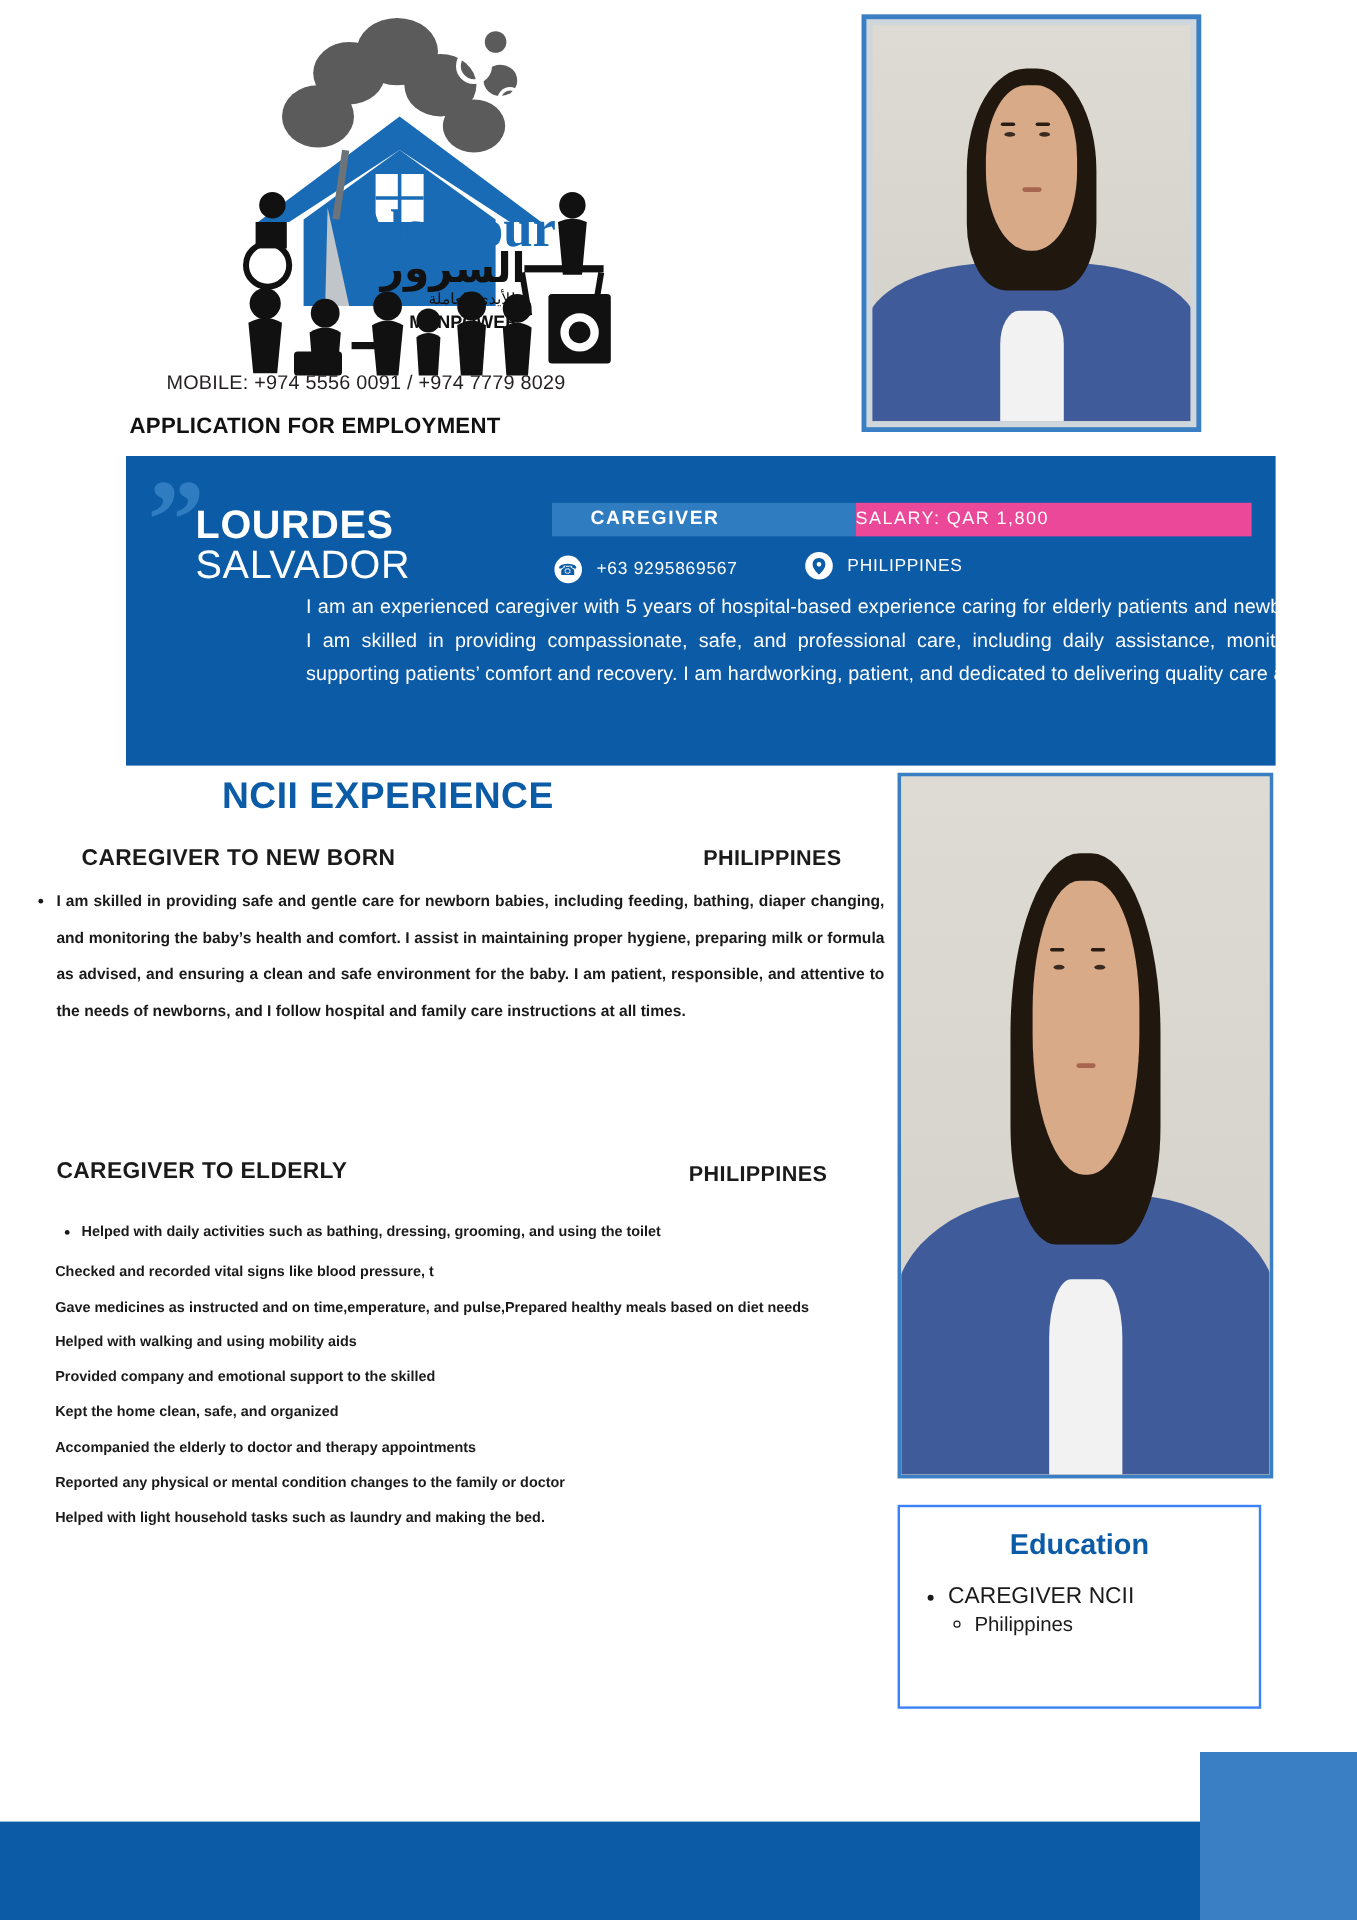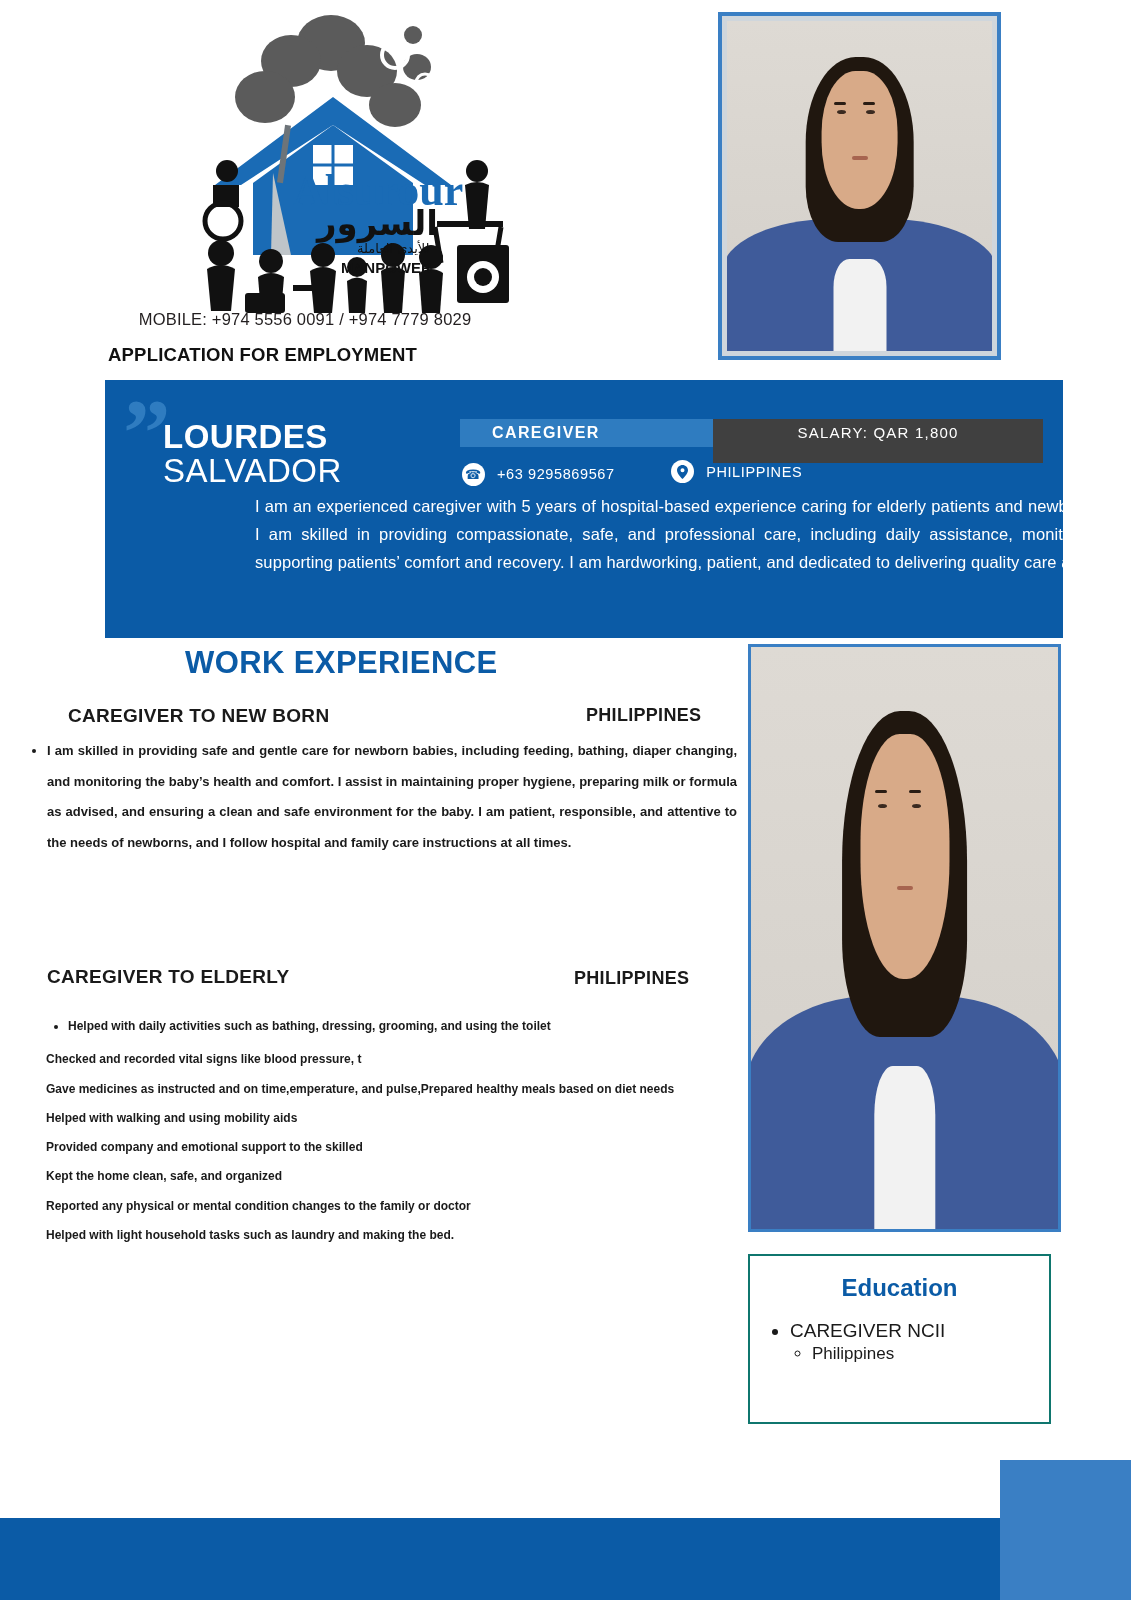--- a/index.html
+++ b/index.html
@@ -101,24 +101,24 @@
   }
   .role-chip {
     position: absolute; left: 355px; top: 39px;
     width: 253px; height: 28px;
     background: #2f7cc0;
     font-size: 16px; font-weight: bold; letter-spacing: 1.4px;
     line-height: 28px; padding-left: 32px;
   }
   .salary-chip {
     position: absolute; left: 608px; top: 39px;
-    width: 330px; height: 44px;
-    background: #404040;
+    width: 330px; height: 28px;
+    background: #ec4899;
     font-size: 15px; letter-spacing: 1.2px;
-    line-height: 28px; text-align: center;
+    line-height: 28px; 
   }
   .contact-row { position: absolute; left: 357px; top: 80px; height: 24px; }
   .contact-item { display: inline-flex; align-items: center; margin-right: 52px; font-size: 14.5px; letter-spacing: .6px; }
   .ci-badge {
     width: 23px; height: 23px; border-radius: 50%; background: #ffffff;
     color: #0b5ba6; display: inline-flex; align-items: center; justify-content: center;
     margin-right: 12px; font-size: 13px;
   }
   .summary {
     position: absolute; left: 150px; top: 112px; width: 896px;
@@ -160,21 +160,21 @@
     position: absolute; left: 748px; top: 644px;
     width: 313px; height: 588px;
     border: 3px solid #3a7fc4; background: #d8d8d4;
     overflow: hidden;
   }
 
   
   .edu-box {
     position: absolute; left: 748px; top: 1254px;
     width: 303px; height: 170px;
-    border: 2px solid #0f766e; background: #ffffff;
+    border: 2px solid #3b82f6; background: #ffffff;
   }
   .edu-title {
     text-align: center; margin-top: 18px;
     font-size: 24px; font-weight: bold; color: #0b5ba6;
   }
   .edu-list { margin: 18px 0 0 0; font-size: 19px; }
   .edu-list li { list-style: disc; }
   .edu-sub { margin: 2px 0 0 22px; font-size: 17px; list-style: circle; padding-left: 0; }
   .edu-sub li { list-style: circle; }
 
@@ -295,21 +295,21 @@
             <path d="M5.5 0C2.5 0 0 2.4 0 5.3 0 9.2 5.5 14 5.5 14S11 9.2 11 5.3C11 2.4 8.5 0 5.5 0zm0 7.3a2 2 0 1 1 0-4 2 2 0 0 1 0 4z" fill="#0b5ba6"></path>
           </svg>
       </span>
       <span>PHILIPPINES</span>
     </span>
   </div>
 
   <div class="summary">I am an experienced caregiver with 5 years of hospital-based experience caring for elderly patients and newborn babies. I am skilled in providing compassionate, safe, and professional care, including daily assistance, monitoring , and supporting patients’ comfort and recovery. I am hardworking, patient, and dedicated to delivering quality care at all times.</div>
 </div>
 
-<div class="we-title">WORK EXPERIENCE</div>
+<div class="we-title">NCII EXPERIENCE</div>
 
 <div class="job1-title">CAREGIVER TO NEW BORN</div>
 <div class="job1-loc">PHILIPPINES</div>
 <div class="job1-body">
   <ul>
     <li>I am skilled in providing safe and gentle care for newborn babies, including feeding, bathing, diaper changing, and monitoring the baby’s health and comfort. I assist in maintaining proper hygiene, preparing milk or formula as advised, and ensuring a clean and safe environment for the baby. I am patient, responsible, and attentive to the needs of newborns, and I follow hospital and family care instructions at all times.</li>
   </ul>
 </div>
 
 <div class="job2-title">CAREGIVER TO ELDERLY</div>
@@ -317,20 +317,21 @@
 <div class="job2-body">
   <ul>
     <li>Helped with daily activities such as bathing, dressing, grooming, and using the toilet</li>
   </ul>
   <div class="job2-lines">
     <div>Checked and recorded vital signs like blood pressure, t</div>
     <div>Gave medicines as instructed and on time,emperature, and pulse,Prepared healthy meals based on diet needs</div>
     <div>Helped with walking and using mobility aids</div>
     <div>Provided company and emotional support to the skilled</div>
     <div>Kept the home clean, safe, and organized</div>
+    <div>Accompanied the elderly to doctor and therapy appointments</div>
     <div>Reported any physical or mental condition changes to the family or doctor</div>
     <div>Helped with light household tasks such as laundry and making the bed.</div>
   </div>
 </div>
 
 <div class="photo-mid">
   <div class="photo-inner">
     <div class="person">
       <div class="p-body"></div>
       <div class="p-shirt"></div>

